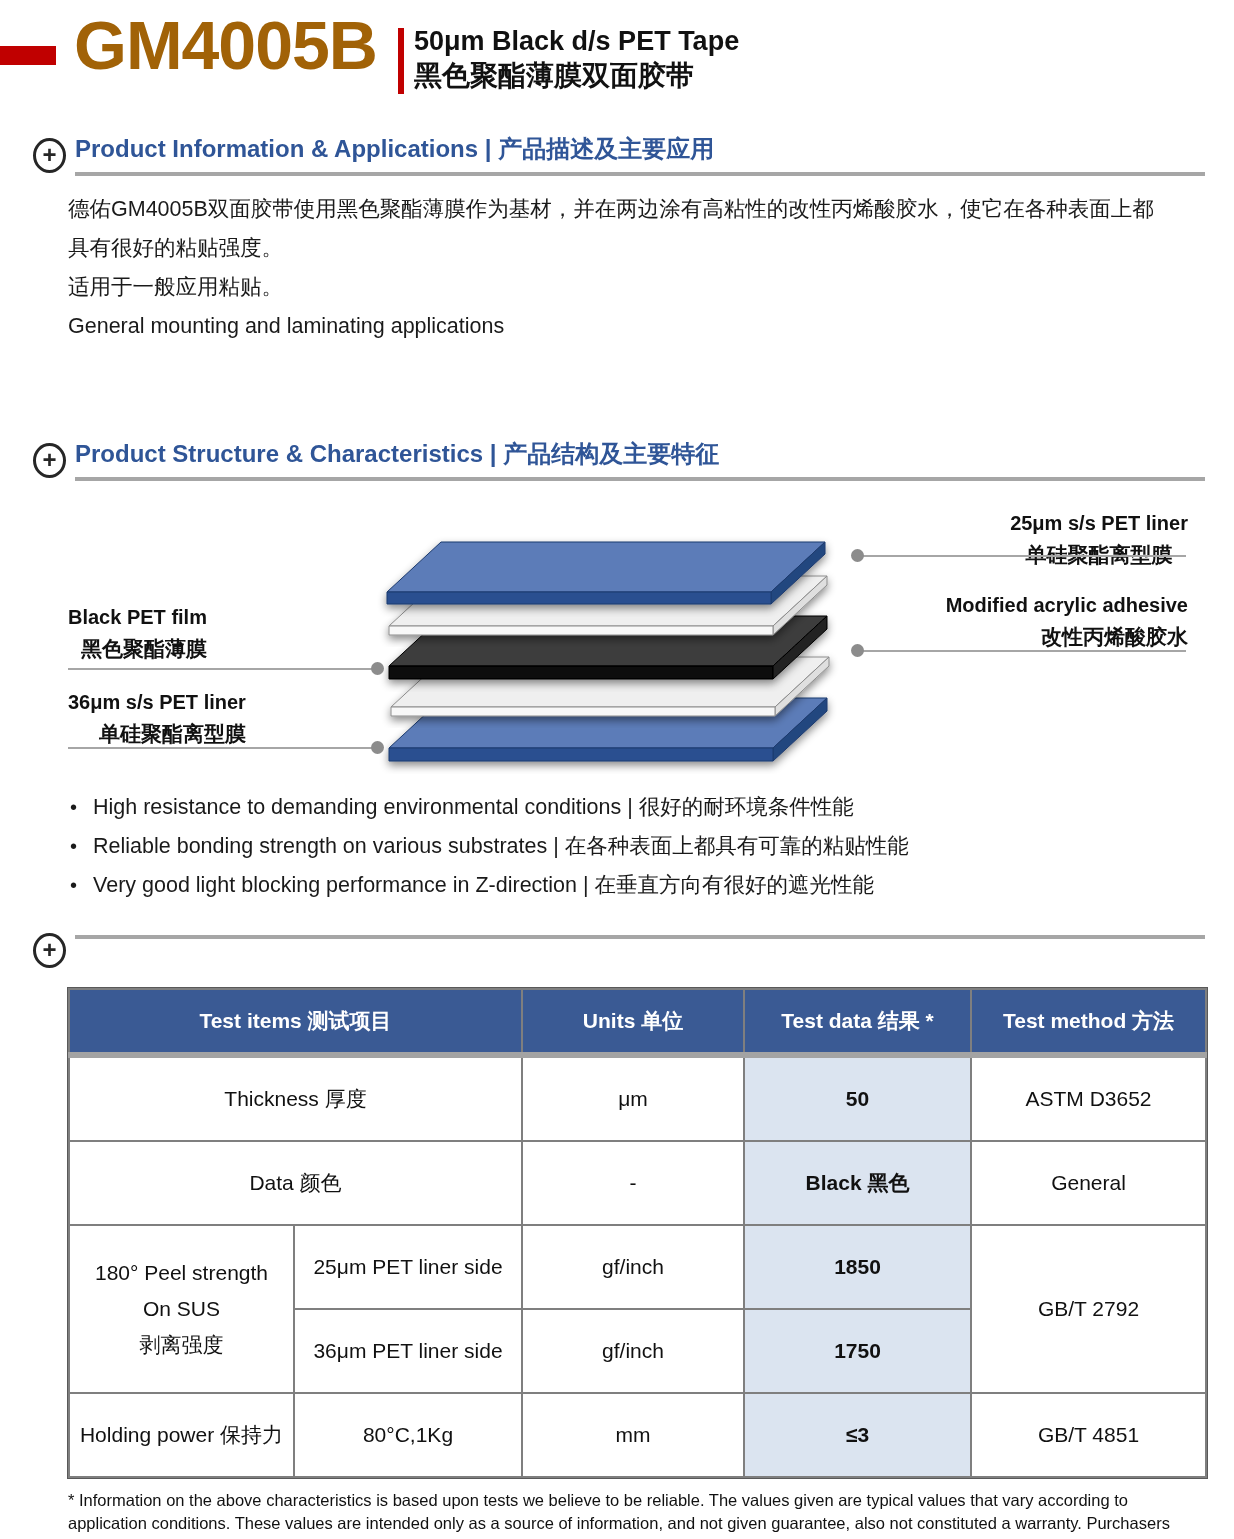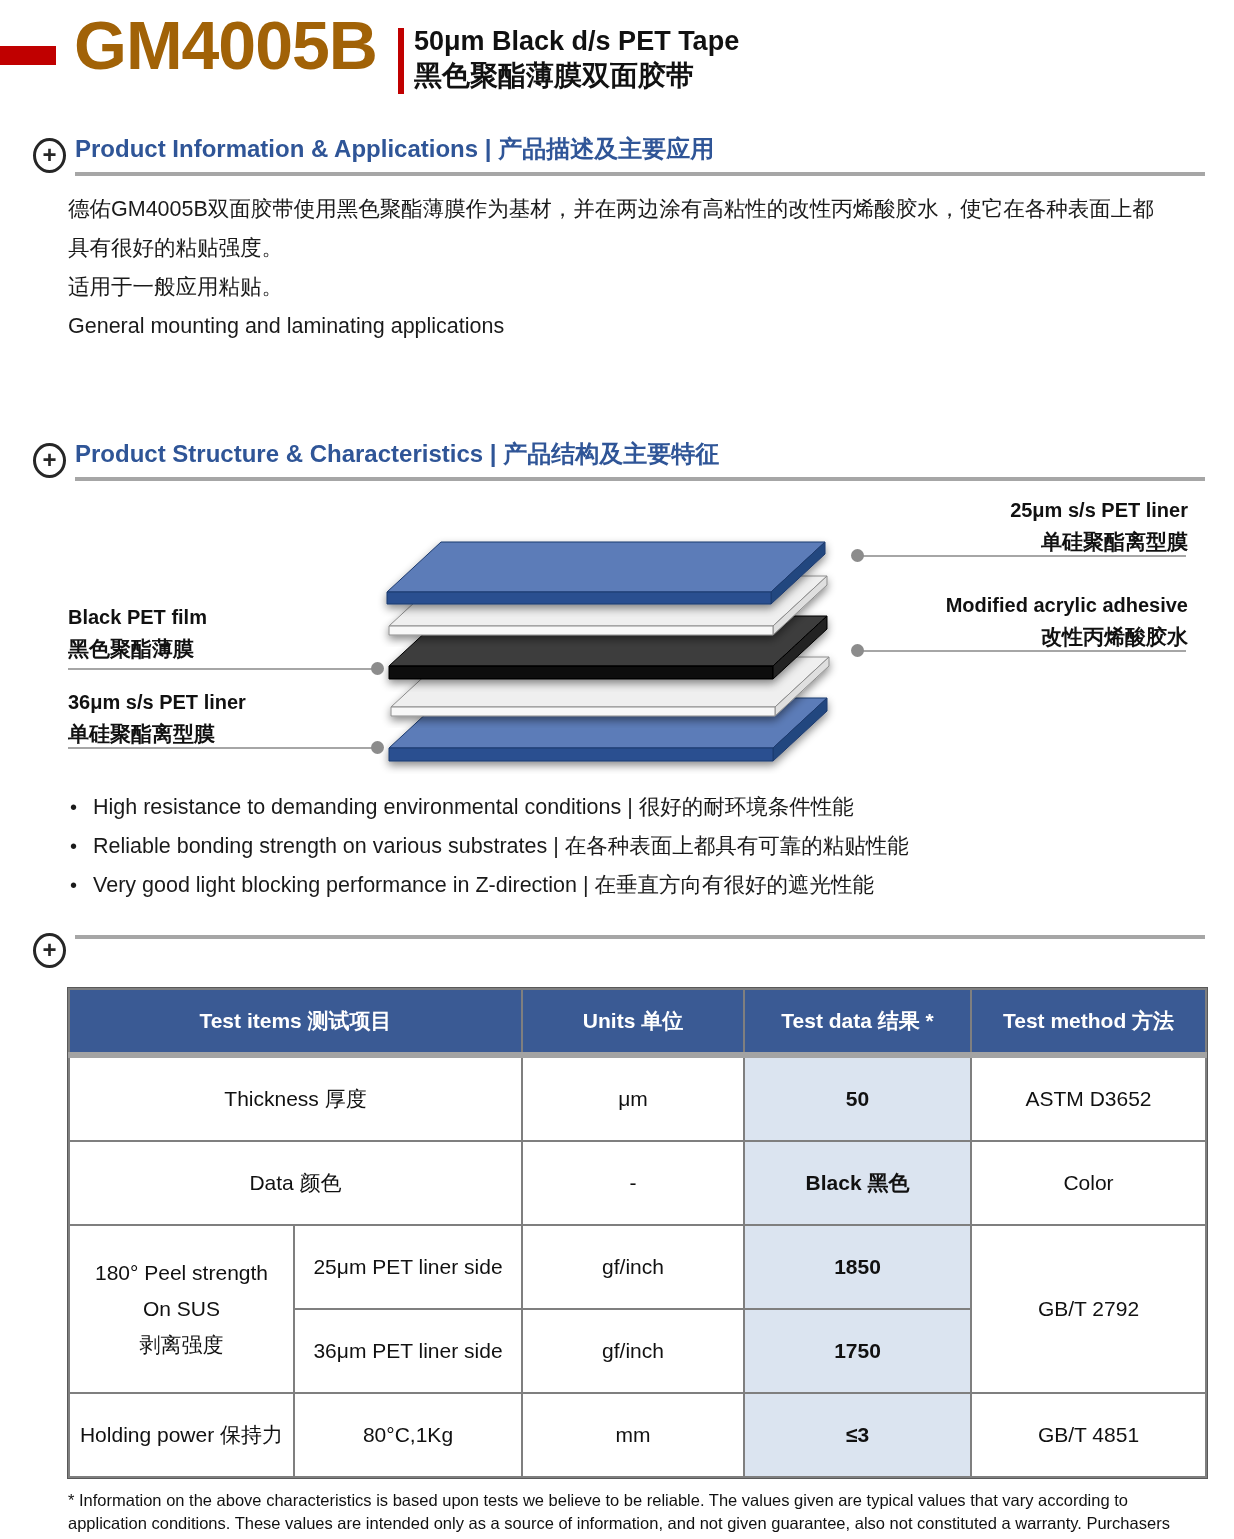--- a/index.html
+++ b/index.html
@@ -35,22 +35,22 @@
   .info-text { position:absolute; left:68px; top:190px; width:1104px; font-size:21.5px; line-height:39px; }
   .info-text p { margin:0; }
 
   
   .diagram { position:absolute; left:0; top:490px; width:1234px; height:302px; }
   .layers-svg { position:absolute; left:358px; top:28px; }
   .diag-label { position:absolute; font-weight:700; color:#111; }
   .diag-label .en { font-size:20px; line-height:30px; }
   .diag-label .zh { font-size:21px; line-height:33px; }
   .lbl-right { right:46px; text-align:right; }
-  .lbl-left  { left:68px; text-align:left; }
-  .lbl-top-liner    { top:5px; }
+  .lbl-left  { left:68px; text-align:right; }
+  .lbl-top-liner    { top:18px;text-align:center; }
   .lbl-adhesive     { top:100px; }
   .lbl-film         { top:112px; }
   .lbl-bottom-liner { top:197px; }
   .leader { position:absolute; height:0; border-top:2px solid #a6a6a6; }
   .leader::before {
     content:""; position:absolute; width:13px; height:13px; border-radius:50%;
     background:#8c8c8c; top:-8px;
   }
   .leader.dot-left::before  { left:-2px; }
   .leader.dot-right::before { right:-2px; }
@@ -216,21 +216,21 @@
       <tr>
         <td colspan="2">Thickness 厚度</td>
         <td>μm</td>
         <td class="data">50</td>
         <td>ASTM D3652</td>
       </tr>
       <tr>
         <td colspan="2">Data 颜色</td>
         <td>-</td>
         <td class="data">Black 黑色</td>
-        <td>Color</td>
+        <td>General</td>
       </tr>
       <tr>
         <td rowspan="2" class="pre">180° Peel strength
 On SUS
 剥离强度</td>
         <td>25μm PET liner side</td>
         <td>gf/inch</td>
         <td class="data">1850</td>
         <td rowspan="2">GB/T 2792</td>
       </tr>

